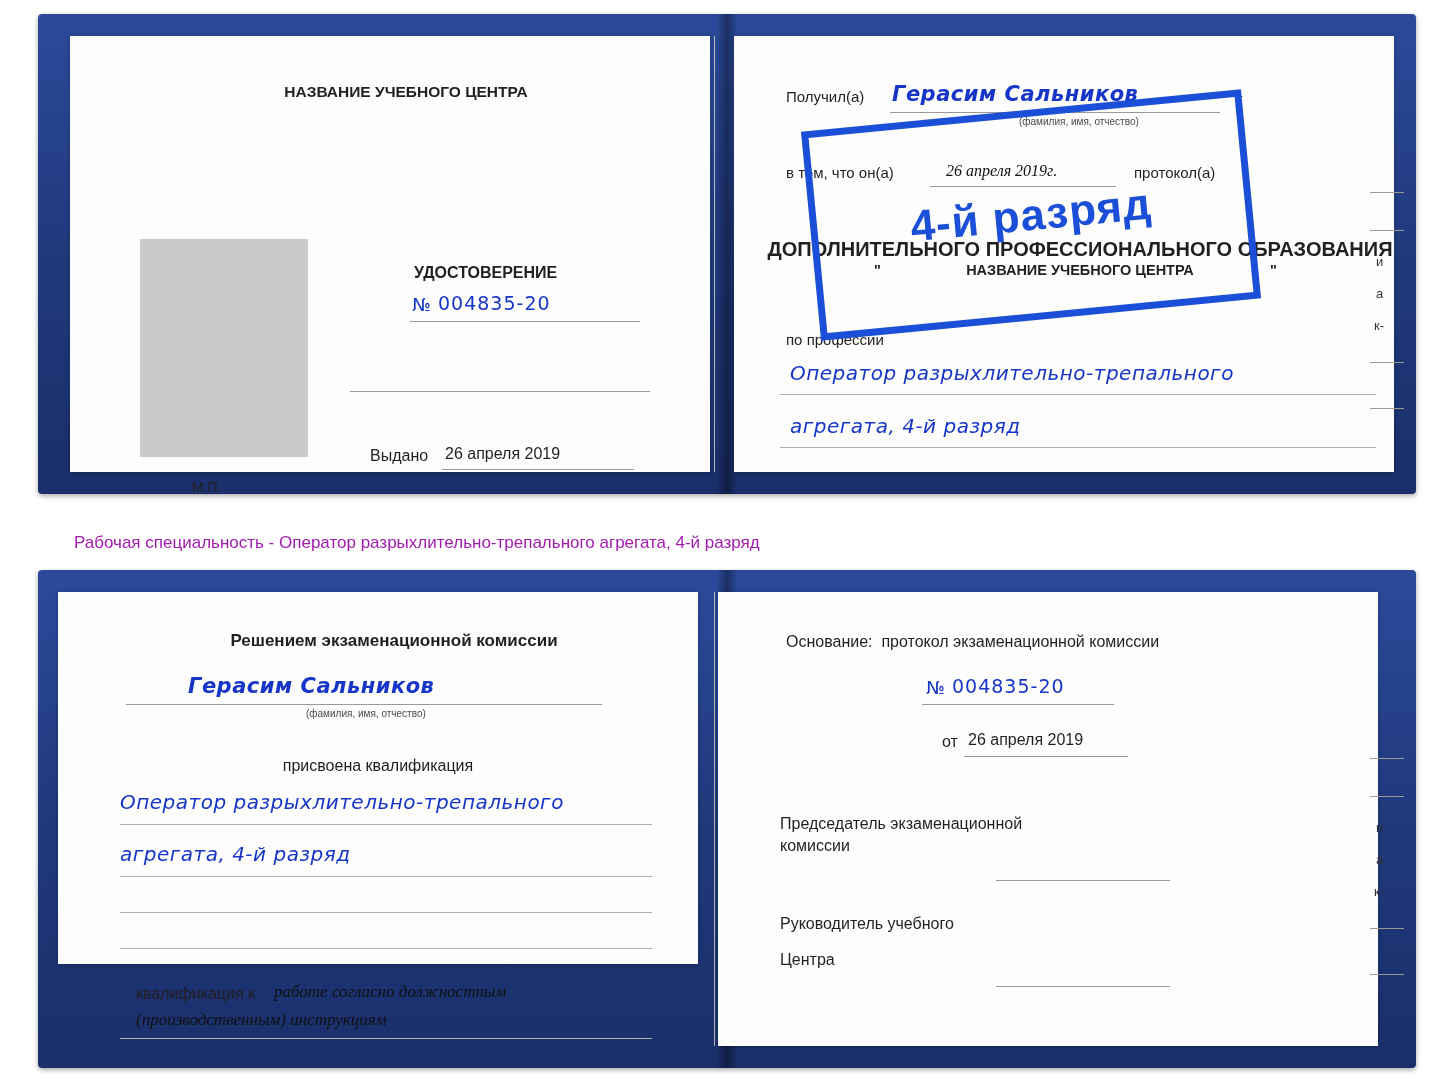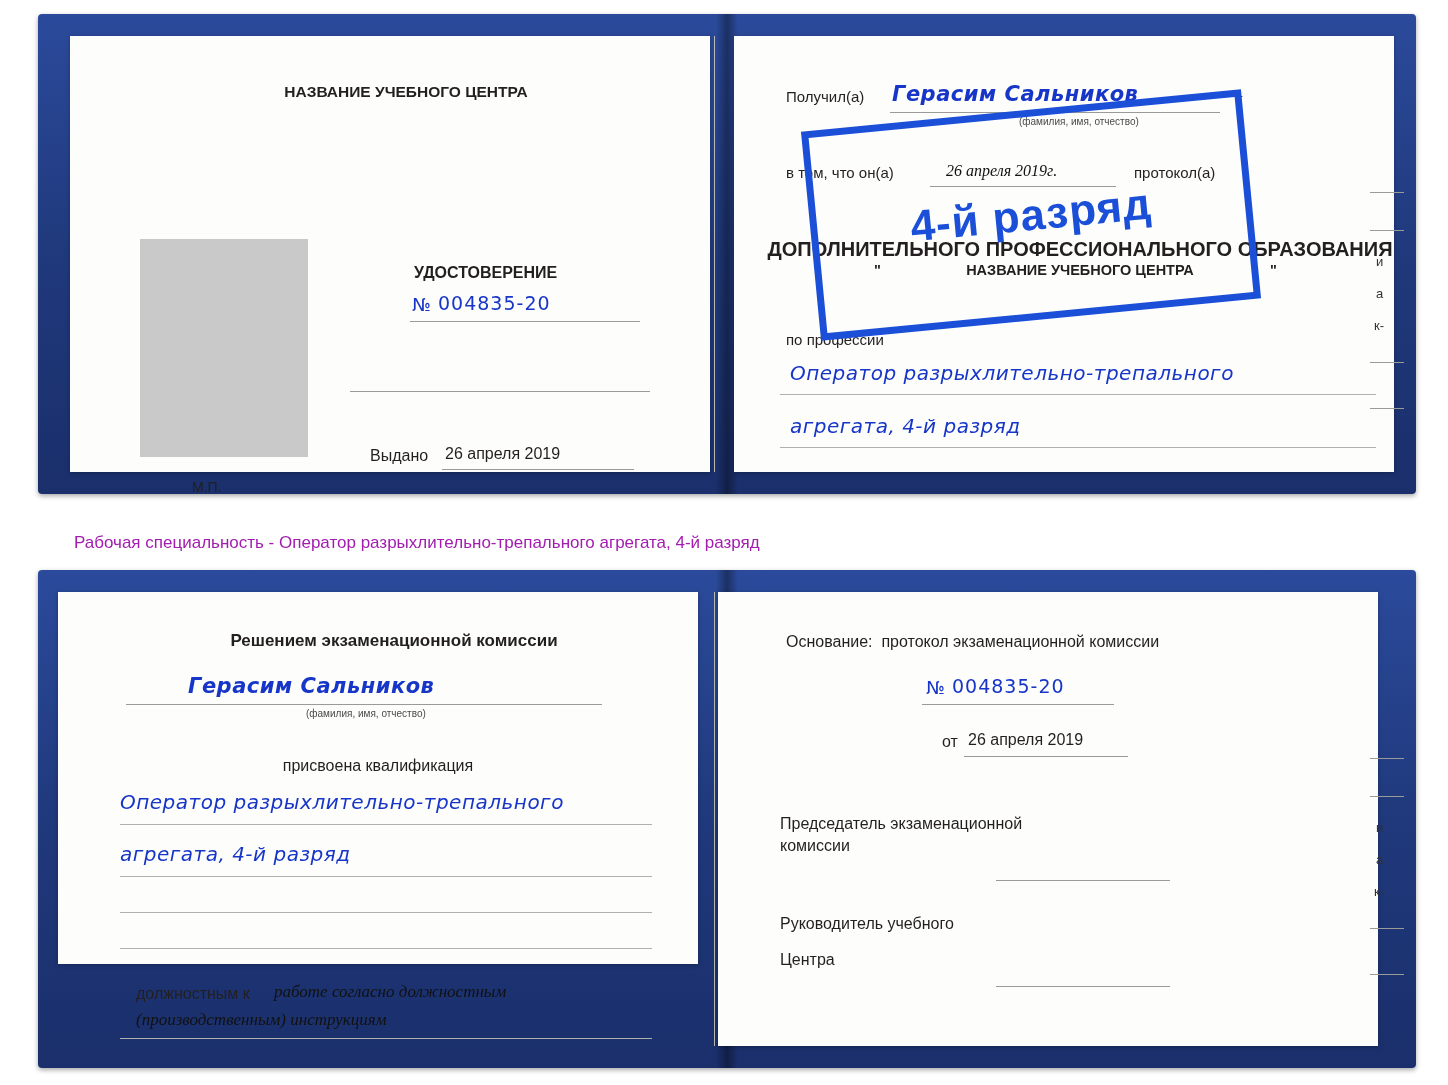--- a/index.html
+++ b/index.html
@@ -220,21 +220,21 @@
 
       <div class="t center" style="left:0; top:164px; width:640px; font-size:16px;">присвоена квалификация</div>
 
       <div class="ink" style="left:62px; top:198px; font-size:20px;">Оператор разрыхлительно-трепального</div>
       <div class="line thin" style="left:62px; top:232px; width:532px;"></div>
       <div class="ink" style="left:62px; top:250px; font-size:20px;">агрегата, 4-й разряд</div>
       <div class="line thin" style="left:62px; top:284px; width:532px;"></div>
       <div class="line thin" style="left:62px; top:320px; width:532px;"></div>
       <div class="line thin" style="left:62px; top:356px; width:532px;"></div>
 
-      <div class="t" style="left:78px; top:392px; font-size:16px;">должностным к</div>
+      <div class="t" style="left:78px; top:392px; font-size:16px;">квалификация к</div>
       <div class="ink-slab" style="left:216px; top:390px; font-size:17px;">работе согласно должностным</div>
       <div class="ink-slab" style="left:78px; top:418px; font-size:17px;">(производственным) инструкциям</div>
       <div class="line thin" style="left:62px; top:446px; width:532px;"></div>
     </div>
   </div>
 
   <div class="fold" style="left:676px; top:22px; height:454px;"></div>
 
   <div class="page" style="left:680px; top:22px; width:660px; height:454px;">
     <div class="page-inner">

